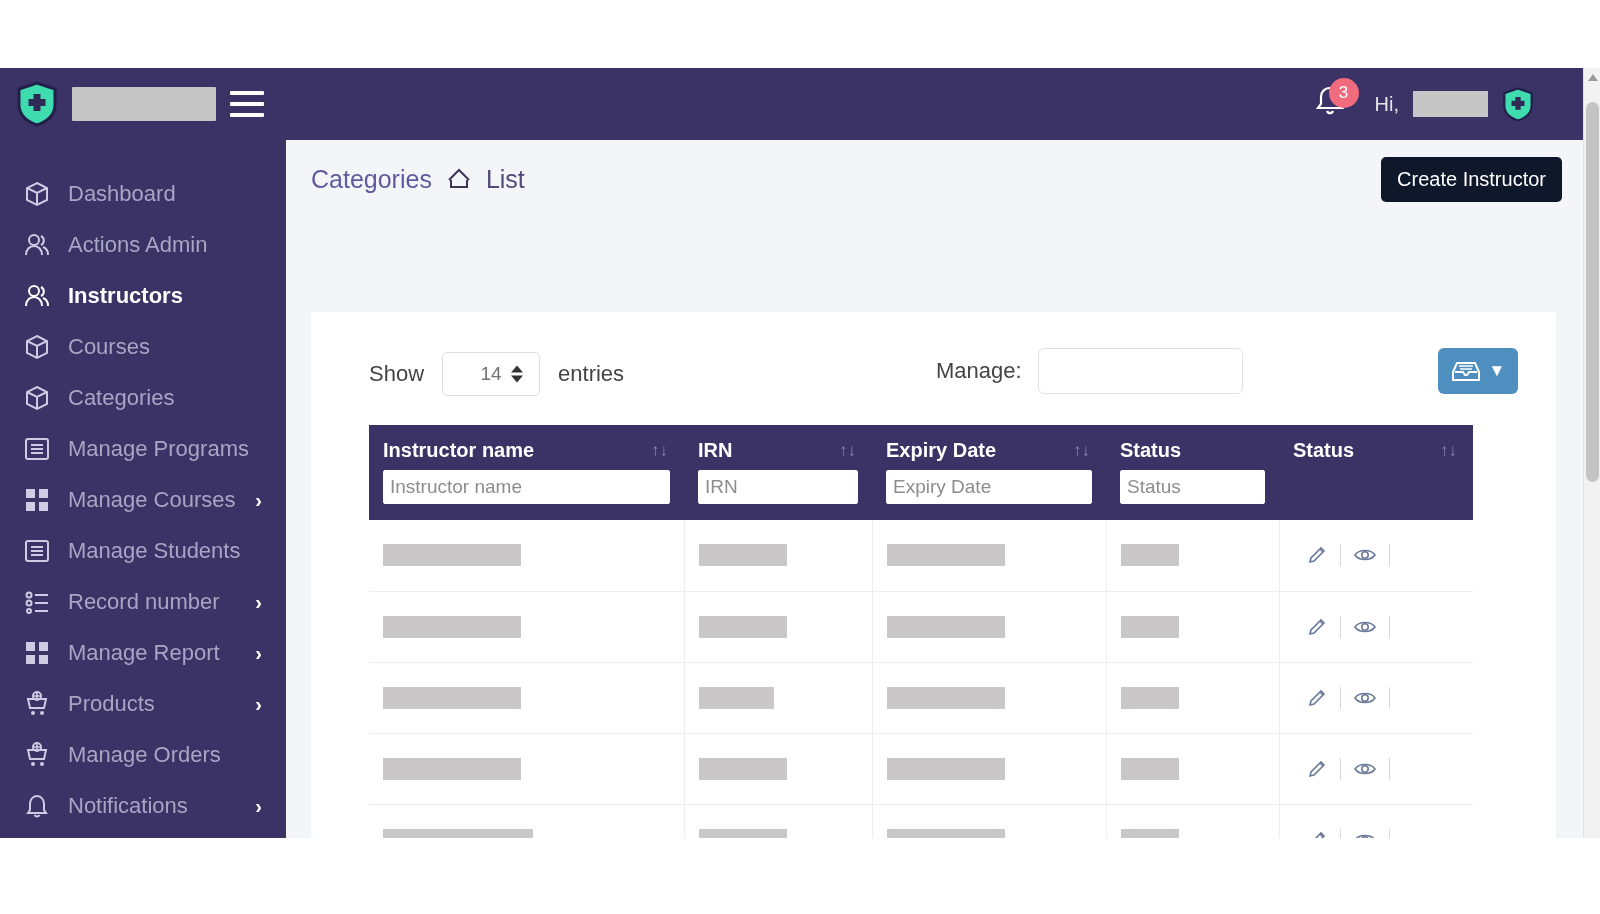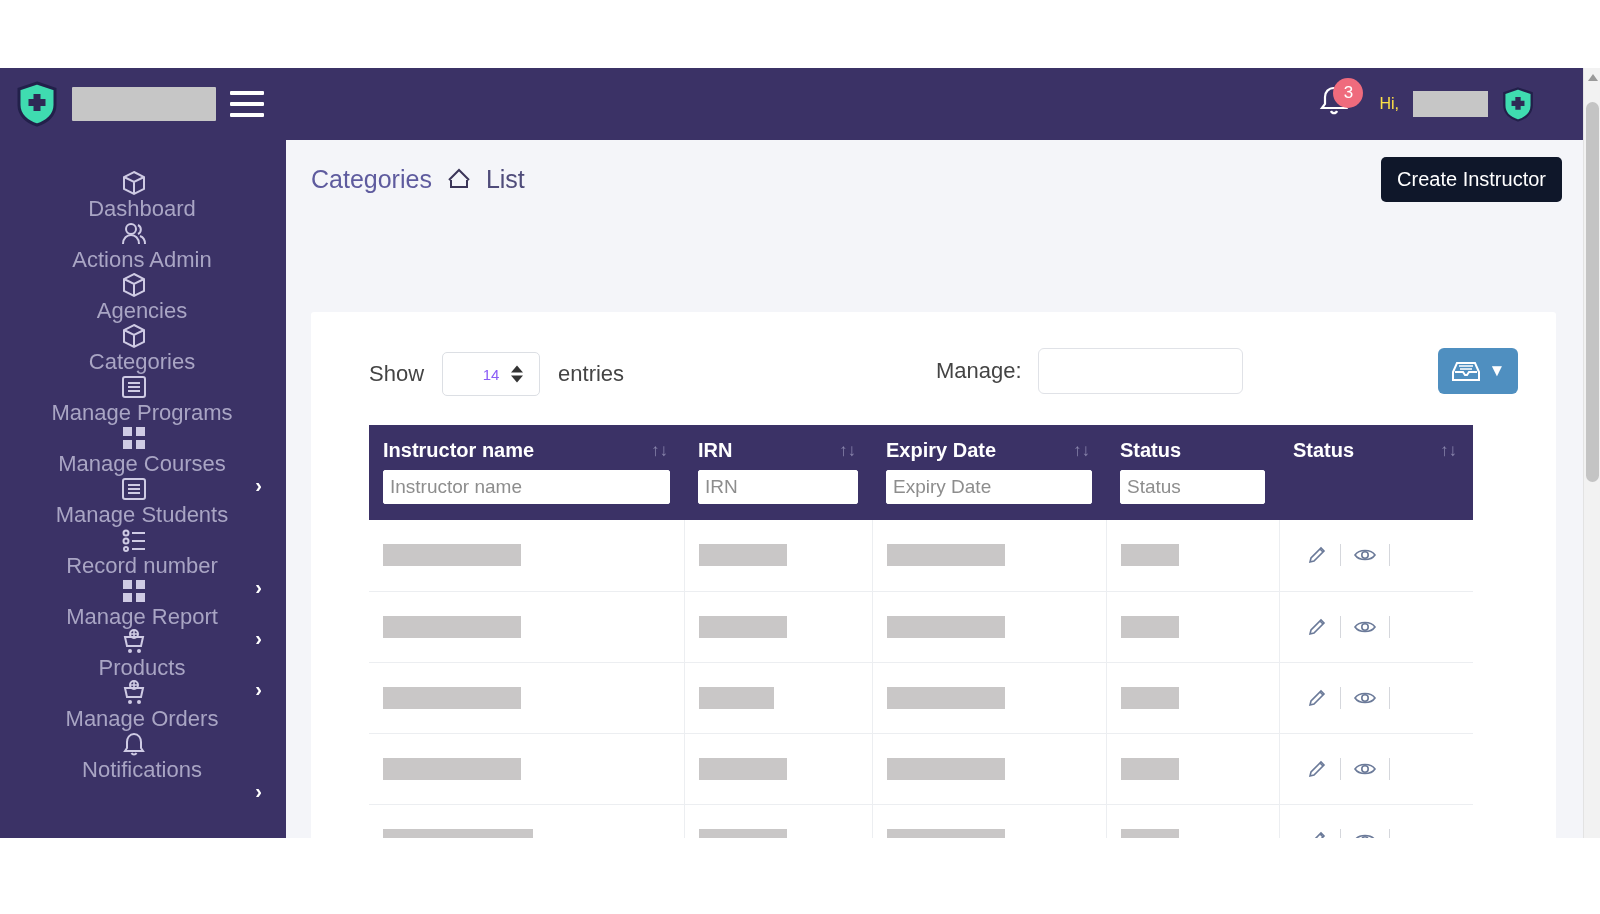--- a/index.html
+++ b/index.html
@@ -51,21 +51,20 @@
   .nav { margin-top: 28px; }
   .nav-item {
     display: flex;
     align-items: center;
     height: 51px;
     padding: 0 24px 0 22px;
     color: #a9a5c4;
     font-size: 22px;
     cursor: pointer;
     white-space: nowrap;
-    flex-direction: column;
   }
   .nav-item.active { color: #ffffff; font-weight: bold; }
   .nav-ico {
     width: 30px; height: 30px;
     flex: 0 0 30px;
     margin-right: 16px;
     display: flex; align-items: center; justify-content: center;
   }
   .nav-ico svg { display: block; }
   .nav-label { line-height: 1; }
@@ -96,21 +95,21 @@
     width: 30px; height: 30px;
     border-radius: 50%;
     background: #ef6b7d;
     color: #ffffff;
     font-size: 17px;
     display: flex; align-items: center; justify-content: center;
   }
   .greet {
     display: flex; align-items: center; gap: 14px;
   }
-  .greet-text { color: #fde047; font-size: 16px; }
+  .greet-text { color: #e5e5e5; font-size: 20px; }
   .user-redact { width: 75px; height: 26px; background: #c6c6c6; }
   .avatar-shield { width: 32px; height: 35px; }
 
   
   .content {
     position: absolute;
     left: 286px; top: 72px;
     width: 1314px; height: 698px;
     overflow: hidden;
   }
@@ -155,21 +154,21 @@
   .show-label, .entries-label { font-size: 22px; color: #444; }
   .select-box {
     position: relative;
     width: 98px; height: 44px;
     border: 1px solid #dcdfe4;
     border-radius: 5px;
     background: #ffffff;
     display: flex; align-items: center; justify-content: center;
     cursor: pointer;
   }
-  .select-val { font-size: 15px; color: #8b5cf6; }
+  .select-val { font-size: 19px; color: #737373; }
   .spin {
     position: absolute;
     right: 16px; top: 50%;
     transform: translateY(-50%);
     display: flex; flex-direction: column; gap: 3px;
   }
   .spin i { width: 0; height: 0; border-left: 6px solid transparent; border-right: 6px solid transparent; }
   .spin i.up { border-bottom: 7px solid #333; }
   .spin i.dn { border-top: 7px solid #333; }
 
@@ -302,28 +301,38 @@
         <div class="nav-item">
           <span class="nav-ico">
             <svg width="28" height="28" viewBox="0 0 28 28">
               <circle cx="11" cy="9" r="5" fill="none" stroke="#cfcbe4" stroke-width="2"></circle>
               <path d="M3 24 c0 -6 4 -9 8 -9 s8 3 8 9" fill="none" stroke="#cfcbe4" stroke-width="2"></path>
               <path d="M18 5 a5 5 0 0 1 0 9 M20 16 c3 1 5 4 5 8" fill="none" stroke="#cfcbe4" stroke-width="2"></path>
             </svg>
           </span>
           <span class="nav-label">Actions Admin</span>
         </div>
+        <div class="nav-item active">
+          <span class="nav-ico">
+            <svg width="28" height="28" viewBox="0 0 28 28">
+              <circle cx="11" cy="9" r="5" fill="none" stroke="#ffffff" stroke-width="2"></circle>
+              <path d="M3 24 c0 -6 4 -9 8 -9 s8 3 8 9" fill="none" stroke="#ffffff" stroke-width="2"></path>
+              <path d="M18 5 a5 5 0 0 1 0 9 M20 16 c3 1 5 4 5 8" fill="none" stroke="#ffffff" stroke-width="2"></path>
+            </svg>
+          </span>
+          <span class="nav-label">Instructors</span>
+        </div>
         <div class="nav-item">
           <span class="nav-ico">
             <svg width="28" height="28" viewBox="0 0 28 28">
               <path d="M14 3 L24 8 V20 L14 25 L4 20 V8 Z" fill="none" stroke="#cfcbe4" stroke-width="2"></path>
               <path d="M4 8 L14 13 L24 8 M14 13 V25" fill="none" stroke="#cfcbe4" stroke-width="2"></path>
             </svg>
           </span>
-          <span class="nav-label">Agencies</span>
+          <span class="nav-label">Courses</span>
         </div>
         <div class="nav-item">
           <span class="nav-ico">
             <svg width="28" height="28" viewBox="0 0 28 28">
               <path d="M14 3 L24 8 V20 L14 25 L4 20 V8 Z" fill="none" stroke="#cfcbe4" stroke-width="2"></path>
               <path d="M4 8 L14 13 L24 8 M14 13 V25" fill="none" stroke="#cfcbe4" stroke-width="2"></path>
             </svg>
           </span>
           <span class="nav-label">Categories</span>
         </div>

